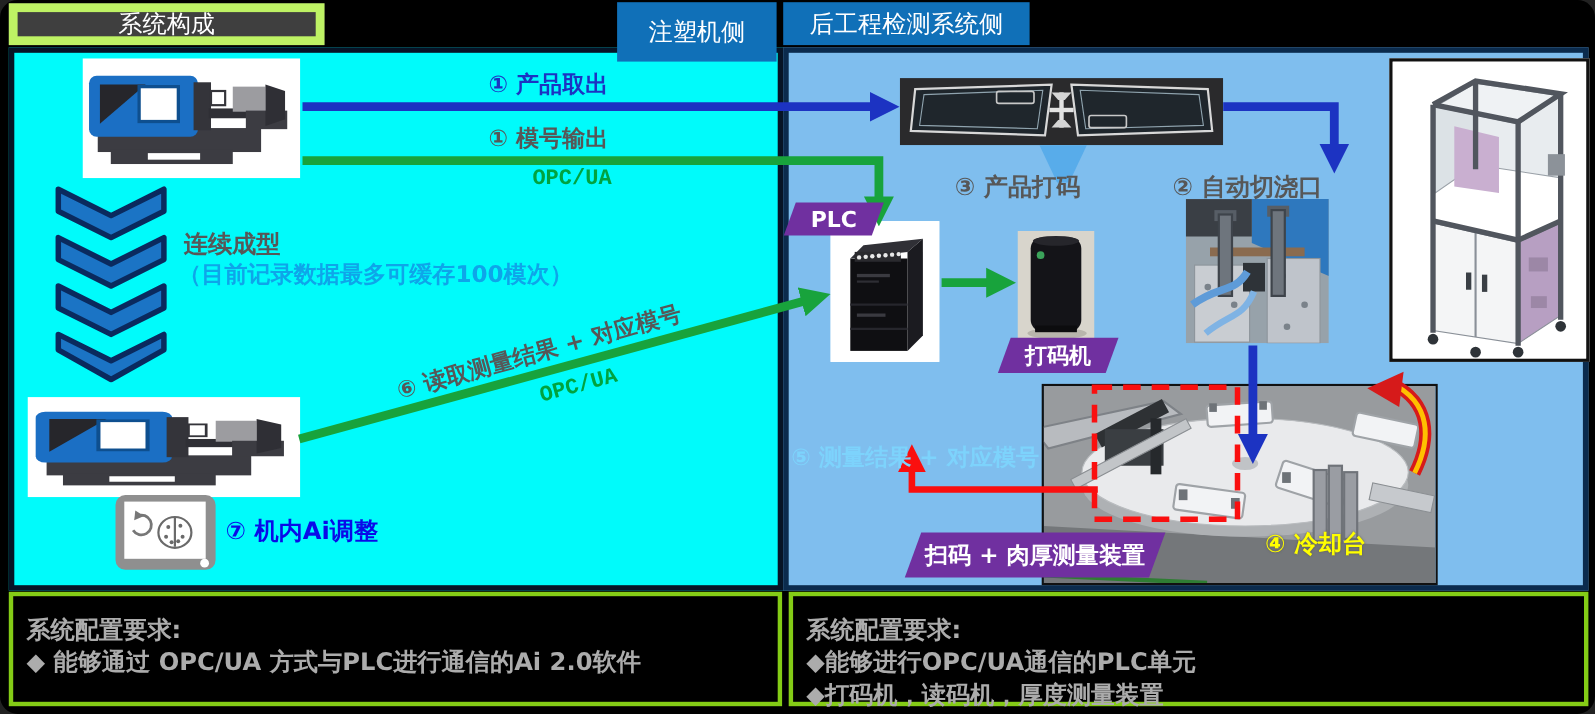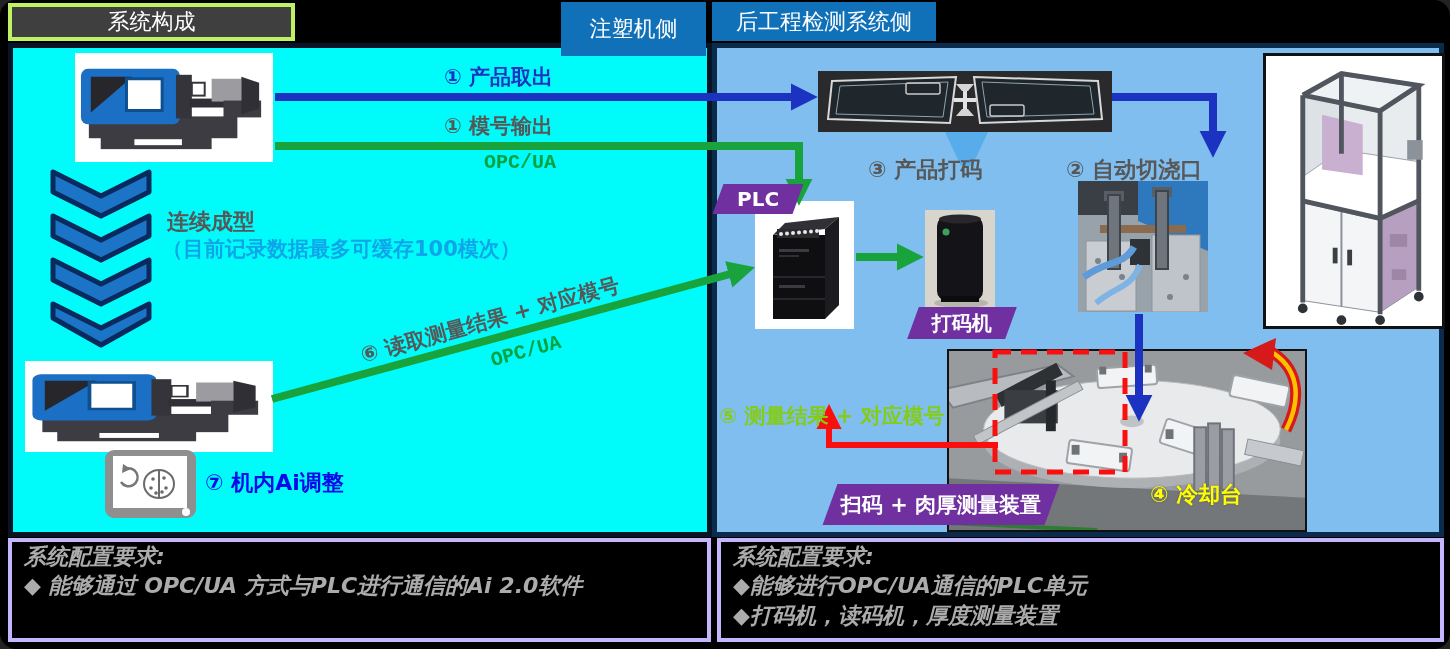--- a/index.html
+++ b/index.html
@@ -1,28 +1,28 @@
 <!DOCTYPE html>
 <html><head>
 <meta charset="utf-8">
 <style>
   html,body{margin:0;padding:0;background:#222;}
   .stage{position:relative;width:1450px;height:649px;background:#000;border-radius:16px;overflow:hidden;
          font-family:"DejaVu Sans","Liberation Sans",sans-serif;}
   .abs{position:absolute;box-sizing:border-box;}
   
-  #hdr-sys{left:8px;top:3px;width:287px;height:38px;background:#3F3F3F;border:4px solid #bef264;
+  #hdr-sys{left:8px;top:3px;width:287px;height:38px;background:#3F3F3F;border:8px solid #bef264;
            color:#fff;font-size:22px;display:flex;align-items:center;justify-content:center;z-index:5;}
   .hdr-blue{background:#1070B8;color:#fff;font-size:22px;display:flex;align-items:center;justify-content:center;z-index:5;}
   #hdr-inj{left:561px;top:2px;width:145px;height:54px;}
   #hdr-post{left:712px;top:2px;width:224px;height:39px;}
   
   #panel-left{left:8px;top:43px;width:704px;height:494px;background:#00FBFB;border:5px solid #061426;z-index:1;}
   #panel-right{left:712px;top:43px;width:732px;height:494px;background:#7FBEEE;border:5px solid #0B2B4D;z-index:1;}
-  #box-bl,#box-br{background:#000;border:4px solid #c4b5fd;z-index:5;padding:0 12px;font-style:italic;}
+  #box-bl,#box-br{background:#000;border:4px solid #84cc16;z-index:5;padding:17px 12px;}
   #box-bl{left:8px;top:538px;width:703px;height:104px;}
   #box-br{left:717px;top:538px;width:727px;height:104px;}
   .req-title{color:#ACACAC;font-size:22px;font-weight:bold;line-height:29px;}
   .req-item{color:#ACACAC;font-size:22px;font-weight:bold;line-height:30px;white-space:nowrap;}
   
   .img{z-index:10;}
   #img-machine1{left:75px;top:53px;width:198px;height:109px;}
   #img-machine2{left:25px;top:361px;width:248px;height:91px;}
   #img-chevrons{left:50px;top:168px;width:102px;height:180px;}
   #img-tablet{left:103px;top:448px;width:95px;height:72px;}
@@ -41,21 +41,21 @@
   #lbl-a2{left:444px;top:112px;color:#575757;font-size:21px;}
   .opcua{color:#00A33F;font-size:20px;font-family:"Liberation Mono","DejaVu Sans Mono",monospace;font-weight:bold;}
   #lbl-opcua1{left:484px;top:151px;}
   #lbl-cont1{left:167px;top:207px;color:#575757;font-size:22px;}
   #lbl-cont2{left:162px;top:235px;color:#0ea5e9;font-size:21px;}
   #lbl-a6{left:325px;top:306px;width:330px;text-align:center;color:#575757;font-size:21px;transform:rotate(-15.5deg);}
   #lbl-opcua2{left:490px;top:340px;transform:rotate(-15deg);}
   #lbl-a7{left:205px;top:468px;color:#0A0AE8;font-size:22px;}
   #lbl-mark3{left:868px;top:155px;color:#575757;font-size:22px;}
   #lbl-cut2{left:1066px;top:155px;color:#575757;font-size:22px;}
-  #lbl-res5{left:716px;top:356px;width:232px;color:#84cc16;font-size:21px;line-height:24px;text-align:center;white-space:normal;margin-top:48px;}
+  #lbl-res5{left:716px;top:356px;width:232px;color:#7dd3fc;font-size:21px;line-height:24px;text-align:center;white-space:normal;margin-top:48px;}
   #lbl-cool4{left:1150px;top:480px;color:#FFFF00;font-size:22px;text-shadow:0 0 2px #555;}
   .pgram{background:#7030A0;color:#fff;display:flex;align-items:center;justify-content:center;
          transform:skewX(-20deg);z-index:45;font-weight:bold;}
   #lbl-plc{left:718px;top:184px;width:80px;height:30px;font-size:20px;}
   #lbl-marker{left:913px;top:307px;width:98px;height:32px;font-size:20px;}
   #lbl-scan{left:830px;top:484px;width:222px;height:41px;font-size:21px;}
 </style>
 </head>
 <body>
 

